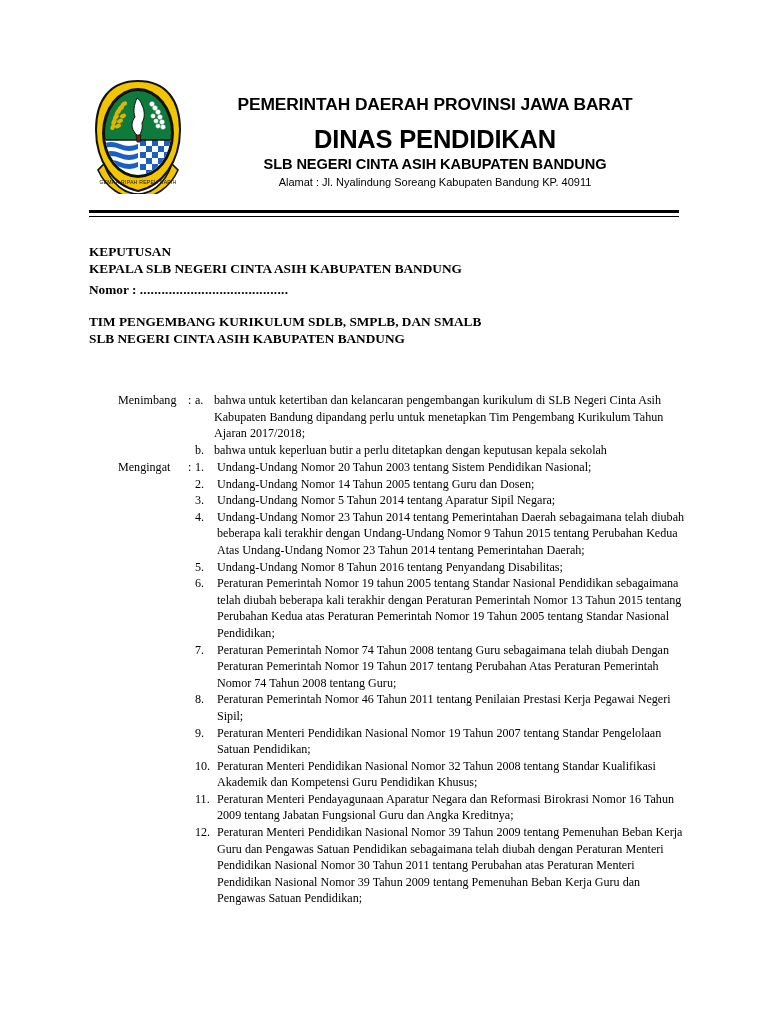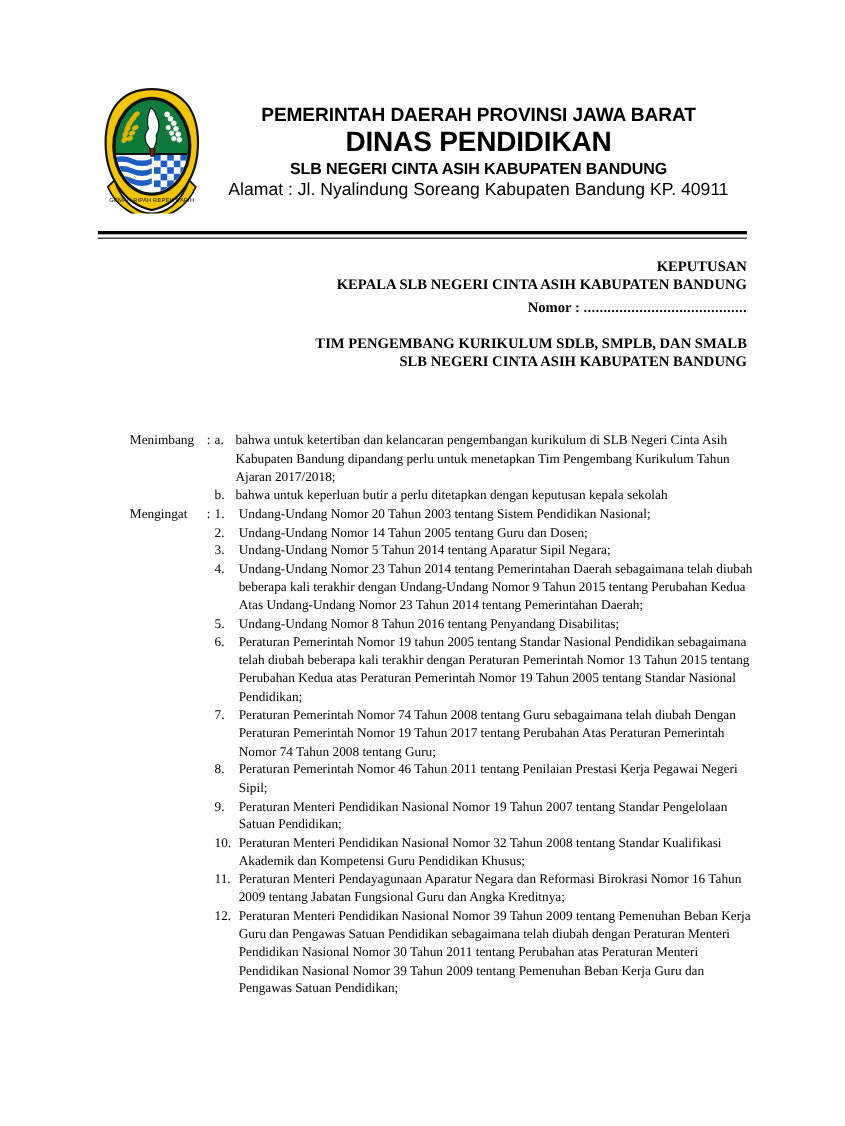--- a/index.html
+++ b/index.html
@@ -54,32 +54,32 @@
     font-weight: bold;
     letter-spacing: -0.1px;
     line-height: 21px;
     white-space: nowrap;
   }
   .hl-2 {
     font-size: 25.5px;
     font-weight: bold;
     letter-spacing: -0.2px;
     line-height: 29px;
-    margin-top: 0;
+    margin-top: 10px;
   }
   .hl-3 {
     font-size: 14.6px;
     font-weight: bold;
     letter-spacing: -0.1px;
     line-height: 18px;
     margin-top: 1px;
     white-space: nowrap;
   }
   .hl-4 {
-    font-size: 16px;
+    font-size: 11px;
     font-weight: normal;
     line-height: 17px;
     margin-top: 1px;
     white-space: nowrap;
   }
 
   
   .rule-wrap {
     position: absolute;
     left: 89px;
@@ -95,23 +95,23 @@
   .rule-thin {
     height: 1.4px;
     background: #000;
     width: 100%;
   }
 
   
   .titleblock {
     position: absolute;
     left: 89px;
-    top: 233px;
+    top: 243px;
     width: 590px;
-    text-align: right;
+    text-align: left;
     font-weight: bold;
     font-size: 13.3px;
     line-height: 17.2px;
   }
   .titleblock .t-nomor {
     font-weight: bold;
     margin-top: 4px;
   }
   .dots {
     letter-spacing: 0.3px;

